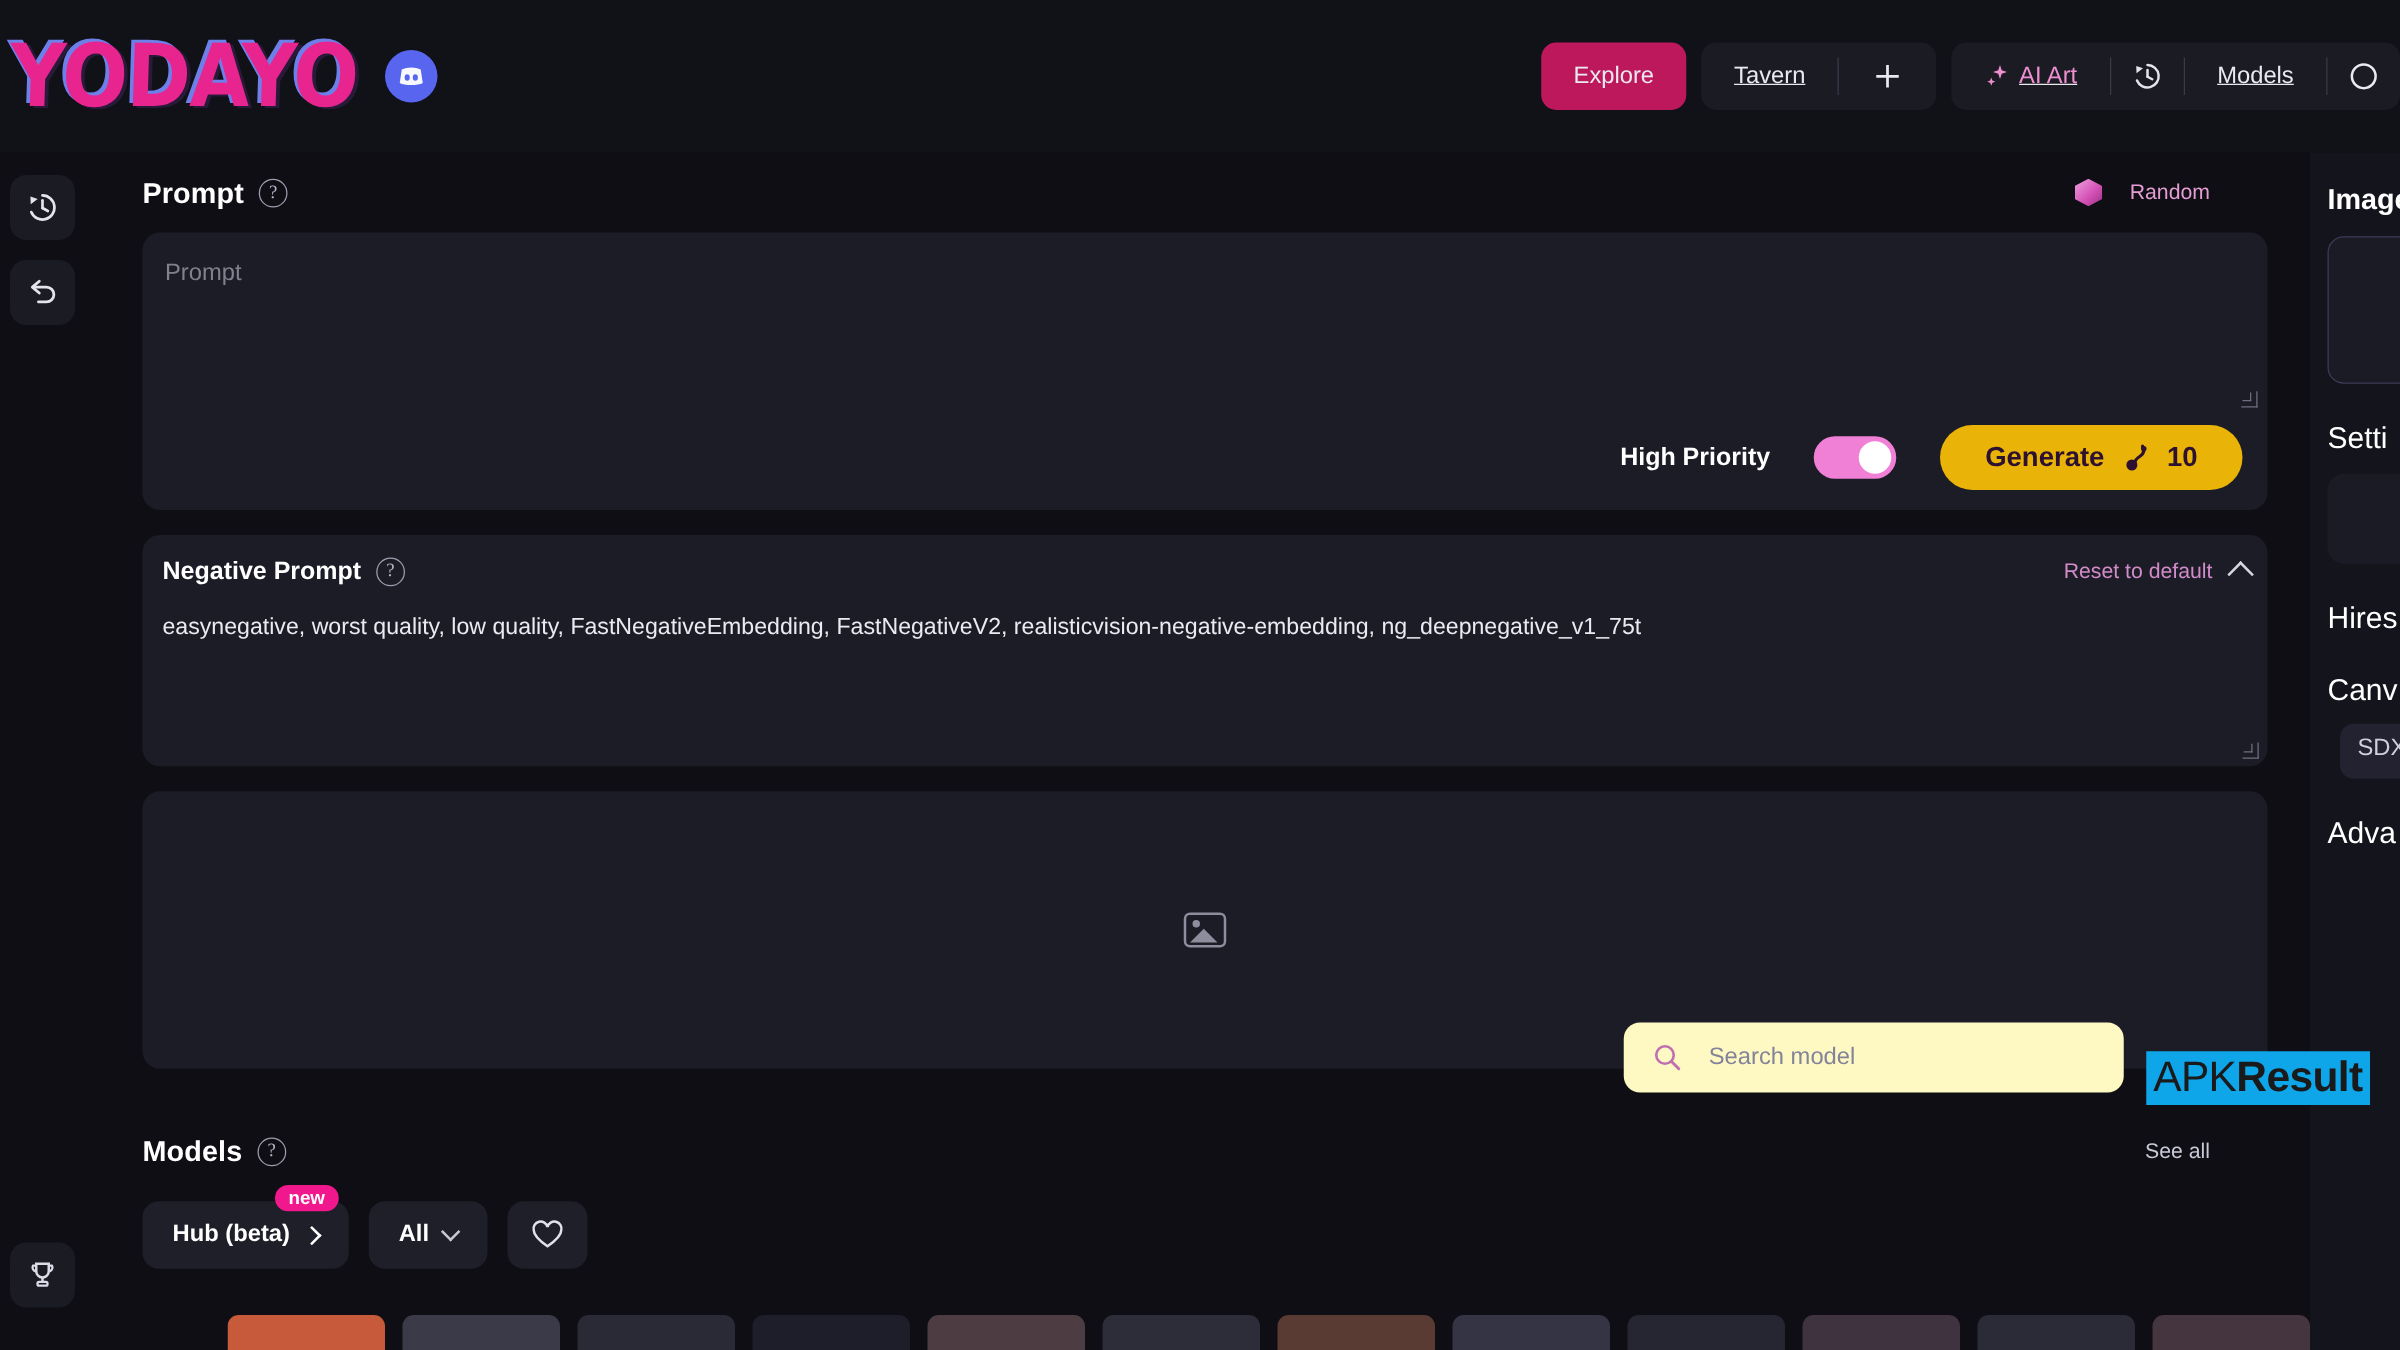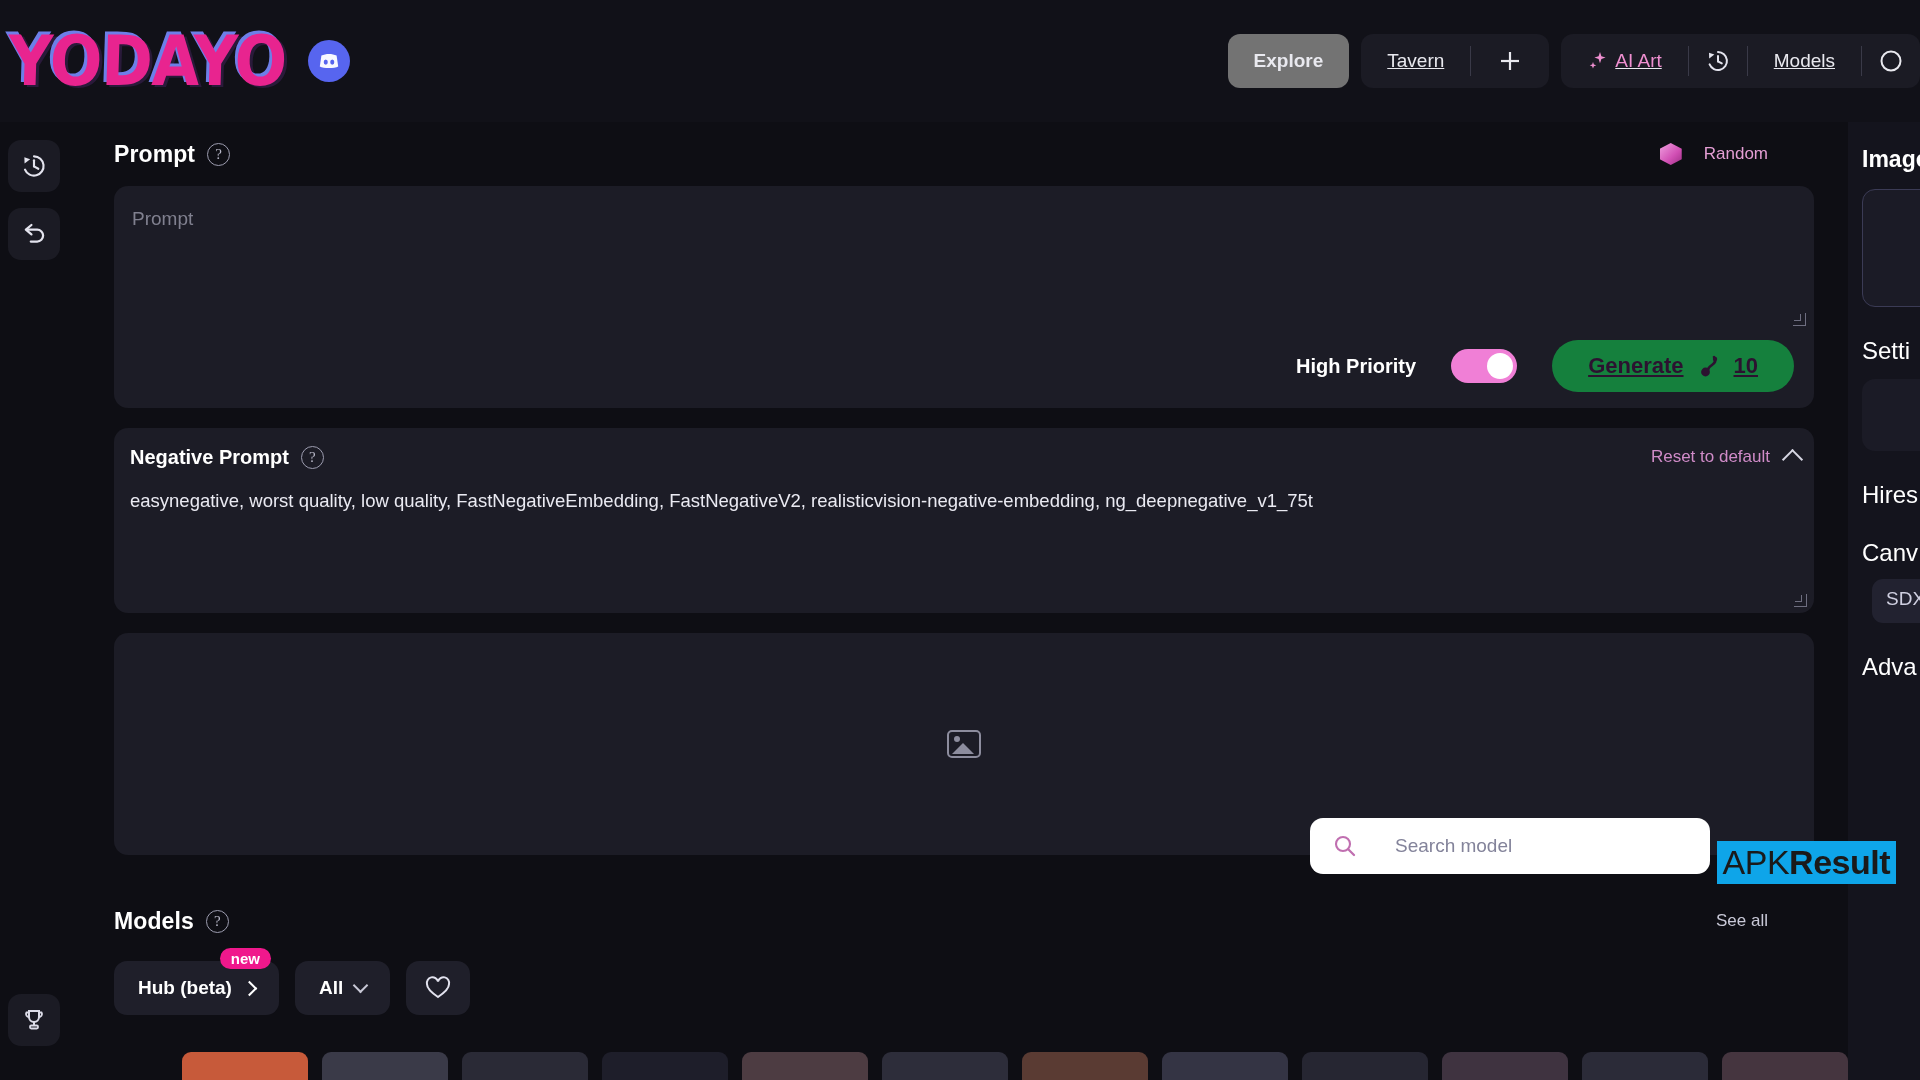--- a/index.html
+++ b/index.html
@@ -32,22 +32,22 @@
     background: #5765ef; margin-left: 18px;
     display: flex; align-items: center; justify-content: center;
   }
   #nav-right {
     margin-left: auto; display: flex; align-items: center;
     padding-right: 0px; gap: 0px;
   }
   .nav-btn {
     height: 54px; display: flex; align-items: center; justify-content: center;
     padding: 0 26px; border-radius: 12px;
-    color: #e9e9ef; font-size: 19px; font-weight: 700;
-    background: #737373; white-space: nowrap;
+    color: #e9e9ef; font-size: 19px; font-weight: 400;
+    background: #be185d; white-space: nowrap;
   }
   .nav-group {
     display: flex; align-items: center; background: #1b1b24;
     border-radius: 12px; height: 54px; margin-left: 12px;
   }
   .nav-group .nav-seg {
     height: 54px; display: flex; align-items: center; justify-content: center;
     padding: 0 26px; color: #e9e9ef; font-size: 19px; text-decoration: underline;
   }
   .nav-divider { width: 1px; height: 30px; background: #3a3a48; }
@@ -126,23 +126,23 @@
   #hp-toggle {
     width: 66px; height: 34px; border-radius: 17px; background: #f07fd6;
     position: relative;
   }
   #hp-toggle::after {
     content:""; position:absolute; right: 4px; top: 4px;
     width: 26px; height: 26px; border-radius: 50%; background: #ffffff;
   }
   #generate-btn {
     height: 52px; padding: 0 36px; border-radius: 26px;
-    background: #15803d; color: #2c1230;
+    background: #eab308; color: #2c1230;
     font-size: 22px; font-weight: 700;
-    display: flex; align-items: center; gap: 12px; text-decoration: underline;
+    display: flex; align-items: center; gap: 12px;
   }
 
   #neg-card { width: 1700px; height: 185px; margin-top: 20px; }
   #neg-head {
     position: absolute; left: 16px; top: 10px; right: 14px;
     display: flex; align-items: center; height: 38px;
   }
   #neg-title { font-size: 20px; font-weight: 700; color: #ffffff; }
   #neg-reset {
     margin-left: auto; color: #d08bc8; font-size: 17px;
@@ -202,23 +202,23 @@
     transform: rotate(45deg);
   }
   .chev-down-sm {
     width: 11px; height: 11px;
     border-right: 2.4px solid #c8c8d6; border-bottom: 2.4px solid #c8c8d6;
     transform: rotate(45deg); margin-top: -5px;
   }
   #heart-pill { width: 64px; justify-content: center; padding: 0; }
 
   #search-box {
-    position: absolute; right: 210px; bottom: 206px;
-    width: 400px; height: 56px; border-radius: 13px; background: #ffffff;
-    display: flex; align-items: center; padding: 0 22px; gap: 37px;
+    position: absolute; right: 221px; bottom: 206px;
+    width: 400px; height: 56px; border-radius: 13px; background: #fef9c3;
+    display: flex; align-items: center; padding: 0 22px; gap: 20px;
   }
   #search-text { color: #83839a; font-size: 19px; }
 
   
   #thumbs {
     position: absolute; left: 114px; bottom: 0; width: 1720px; height: 28px;
     display: flex; gap: 14px; overflow: hidden;
   }
   .thumb { width: 126px; height: 28px; border-radius: 9px 9px 0 0; }
 

